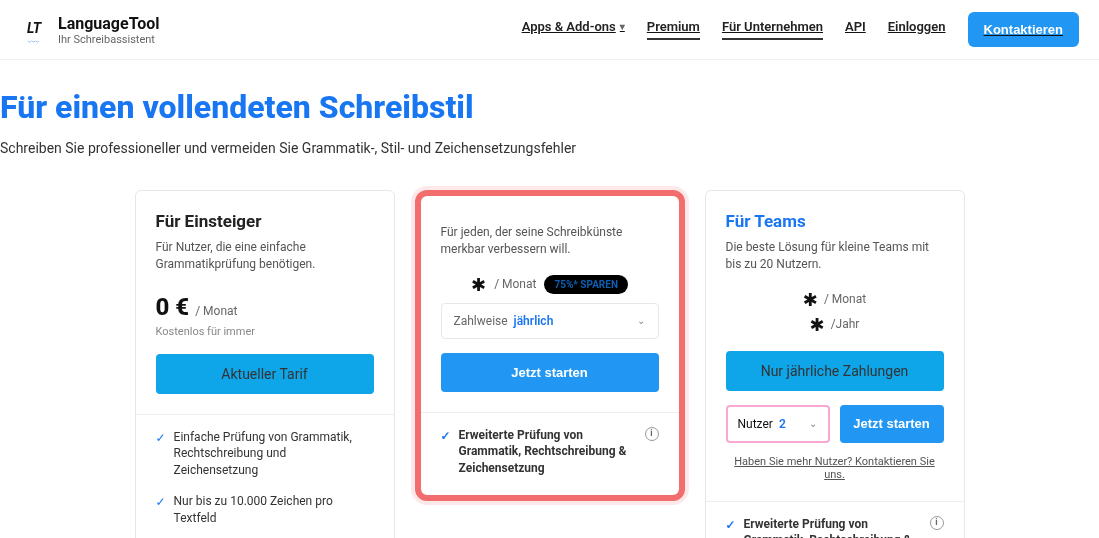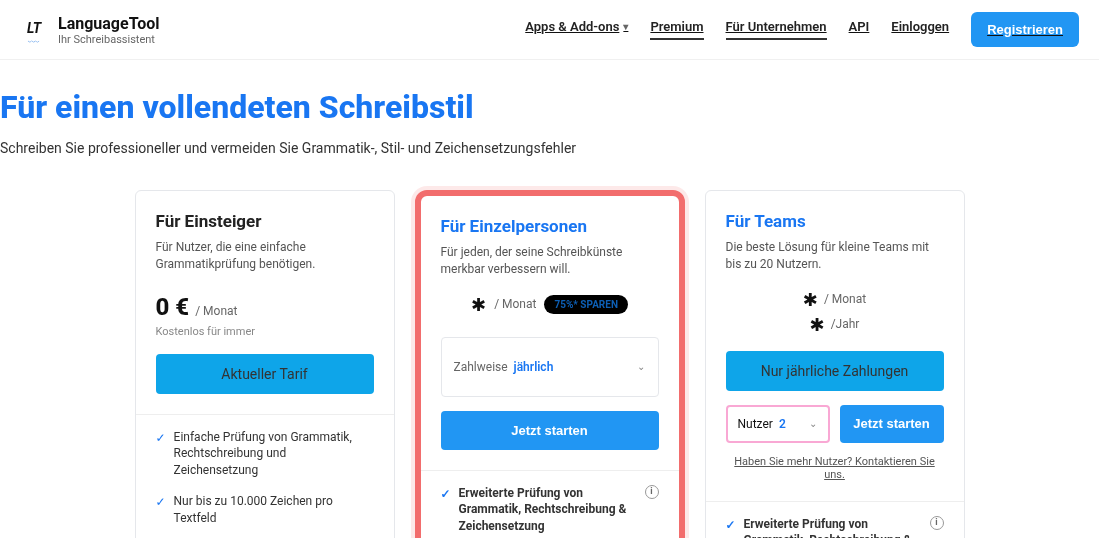--- a/index.html
+++ b/index.html
@@ -33,21 +33,21 @@
   .btn-gray { display: block; width: 100%; margin-top: 16px; background: #0ea5e9; color: #333; border: none; border-radius: 4px; padding: 12px; font-size: 14px; text-align: center; cursor: default; }
   .btn-blue { display: block; width: 100%; margin-top: 14px; background: #2196f3; color: #fff; border: none; border-radius: 4px; padding: 12px; font-size: 13px; font-weight: 600; cursor: pointer; }
   .divider { border-top: 1px solid #eee; margin: 20px -20px 0; }
   .feat { display: flex; align-items: flex-start; gap: 8px; font-size: 12px; color: #333; margin-top: 14px; line-height: 1.4; }
   .feat.bold { font-weight: 700; }
   .check { color: #1976f2; flex-shrink: 0; margin-top: 1px; }
   .info { margin-left: auto; width: 14px; height: 14px; border: 1px solid #999; border-radius: 50%; display: flex; align-items: center; justify-content: center; font-size: 9px; color: #666; flex-shrink: 0; }
   .star { font-size: 18px; }
   .save-badge { background: #000000; color: #0d5fb5; font-size: 10px; font-weight: 700; padding: 4px 10px; border-radius: 12px; }
   .center-price { text-align: center; margin-top: 16px; display: flex; align-items: center; justify-content: center; gap: 8px; }
-  .select { border: 1px solid #e5e7eb; border-radius: 4px; padding: 22px 12px; margin-top: 22px; display: flex; align-items: center; font-size: 12px; cursor: pointer; }
+  .select { border: 1px solid #e5e7eb; border-radius: 4px; padding: 10px 12px; margin-top: 8px; display: flex; align-items: center; font-size: 12px; cursor: pointer; }
   .select .label { color: #666; margin-right: 6px; }
   .select .value { color: #1976f2; font-weight: 600; }
   .select .chev2 { margin-left: auto; color: #888; font-size: 10px; }
   .team-price-block { text-align: center; margin-top: 16px; }
   .team-row { display: flex; align-items: center; justify-content: center; gap: 6px; font-size: 12px; }
   .team-controls { display: flex; gap: 10px; margin-top: 14px; }
   .team-select { border: 2px solid #f9a8d4; border-radius: 4px; padding: 10px 10px; display: flex; align-items: center; font-size: 12px; flex: 1; cursor: pointer; }
   .team-select .num { color: #1976f2; font-weight: 600; margin-left: 6px; }
   .team-select .chev2 { margin-left: auto; color: #888; font-size: 10px; }
   .btn-blue.sm { margin-top: 0; padding: 10px 12px; flex: 1; }
@@ -77,21 +77,21 @@
     </div>
     <div class="nav-item active">
       <span>Für Unternehmen</span>
     </div>
     <div class="nav-item">
       <span>API</span>
     </div>
     <div class="nav-item">
       <span>Einloggen</span>
     </div>
-    <button class="btn-register">Registrieren</button>
+    <button class="btn-register">Kontaktieren</button>
   </nav>
 </header>
 
 <section class="hero">
   <h1>Für einen vollendeten Schreibstil</h1>
   <p>Schreiben Sie professioneller und vermeiden Sie Grammatik-, Stil- und Zeichensetzungsfehler</p>
 </section>
 
 <section class="plans">
 
@@ -109,21 +109,20 @@
       <span class="check">✓</span>
       <span>Einfache Prüfung von Grammatik, Rechtschreibung und Zeichensetzung</span>
     </div>
     <div class="feat">
       <span class="check">✓</span>
       <span>Nur bis zu 10.000 Zeichen pro Textfeld</span>
     </div>
   </div>
 
   <div class="card highlight">
-    <h2>Für Einzelpersonen</h2>
     <p class="desc">Für jeden, der seine Schreibkünste merkbar verbessern will.</p>
     <div class="center-price">
       <span class="star">✱</span>
       <span class="per">/ Monat</span>
       <span class="save-badge">75%* SPAREN</span>
     </div>
     <div class="select">
       <span class="label">Zahlweise</span>
       <span class="value">jährlich</span>
       <span class="chev2">⌄</span>

